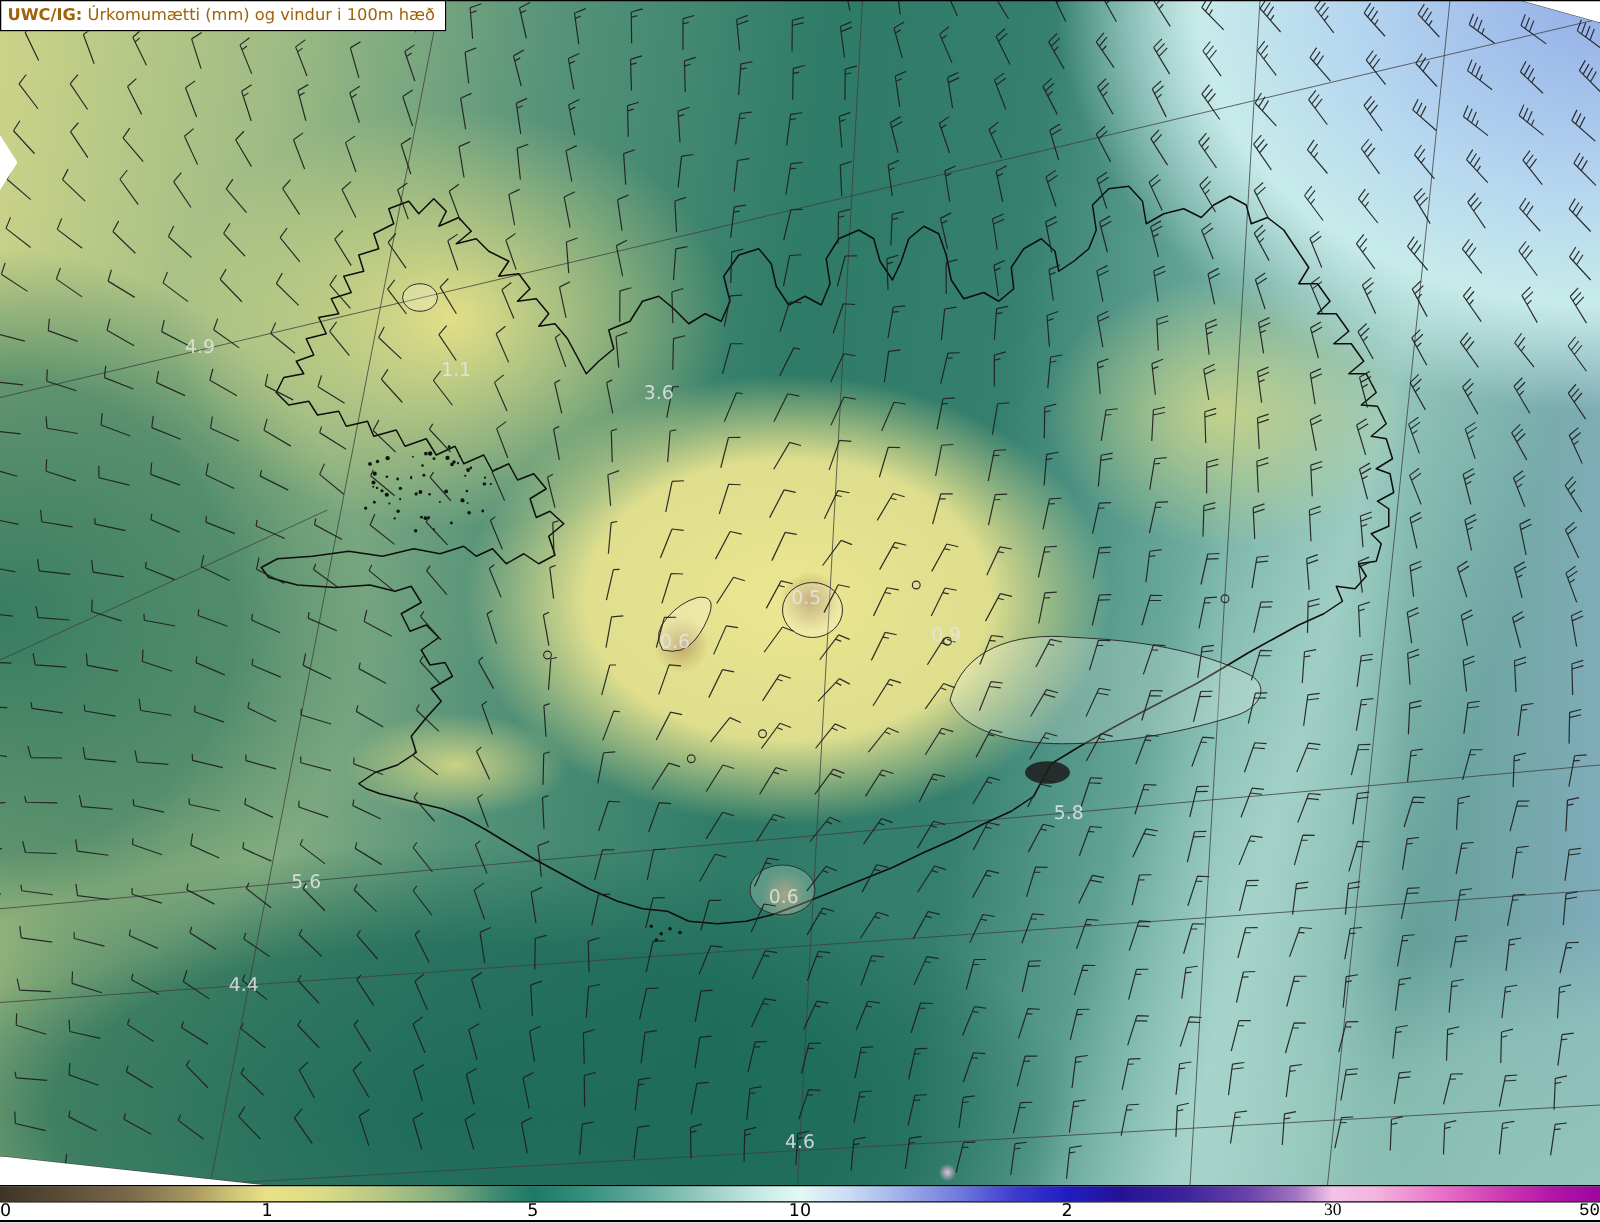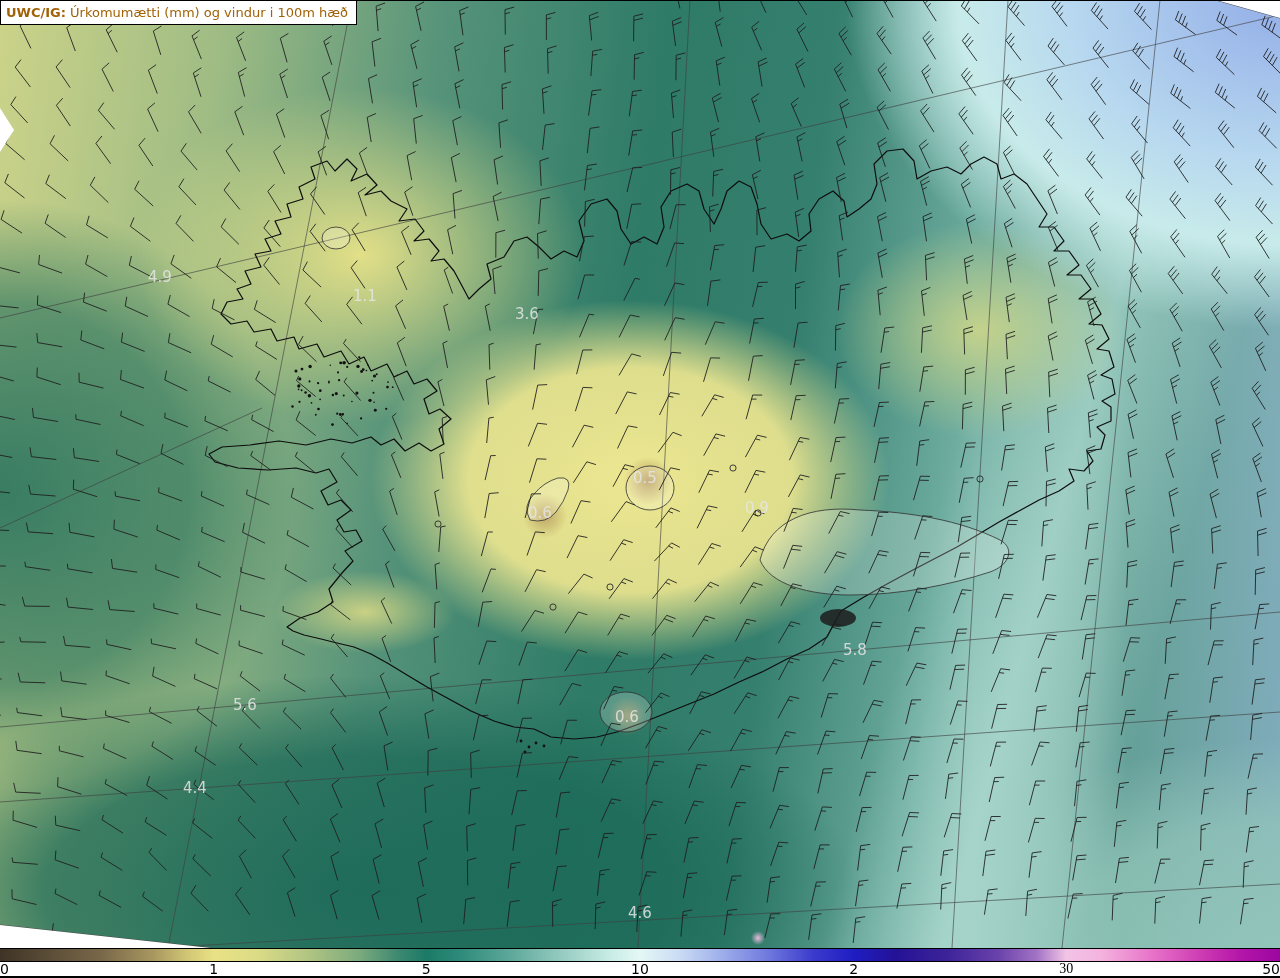--- a/index.html
+++ b/index.html
@@ -938,17 +938,17 @@
 
   <div class="colorbar">
     <div class="cb-bar" style="background: linear-gradient(to right, rgb(62, 52, 38) 0%, rgb(92, 78, 56) 4%, rgb(122, 104, 74) 8%, rgb(168, 152, 95) 12%, rgb(207, 196, 116) 14.5%, rgb(233, 225, 133) 16.7%, rgb(220, 220, 134) 20%, rgb(178, 197, 131) 24%, rgb(124, 171, 125) 28%, rgb(63, 138, 114) 31%, rgb(27, 122, 102) 33.3%, rgb(47, 139, 123) 36%, rgb(95, 169, 155) 40%, rgb(151, 204, 194) 44%, rgb(198, 235, 228) 47.5%, rgb(228, 248, 245) 50%, rgb(203, 220, 244) 53%, rgb(163, 180, 236) 56%, rgb(111, 121, 221) 60%, rgb(60, 59, 205) 63.5%, rgb(31, 29, 194) 66.7%, rgb(36, 18, 150) 70%, rgb(61, 35, 153) 74%, rgb(106, 66, 171) 78%, rgb(162, 115, 196) 81%, rgb(242, 196, 230) 83.3%, rgb(244, 179, 222) 86%, rgb(232, 115, 201) 90%, rgb(204, 57, 178) 94%, rgb(179, 21, 168) 97%, rgb(155, 7, 160) 100%);"></div>
     <div class="cb-labels">
         <span class="first" style="left: 0%;">0</span>
         <span style="left: 16.7%;">1</span>
         <span style="left: 33.3%;">5</span>
         <span style="left: 50%;">10</span>
         <span style="left: 66.7%;">2</span>
         <span style="left: 83.3%; font-family: Liberation Serif, serif;">30</span>
-        <span class="last" style="left: 100%;">50</span>
+        <span class="last" style="left: 100%; font-family: Liberation Mono, monospace;">50</span>
       </div>
     <div class="cb-bottom"></div>
   </div>
 </div>
 
 </body></html>

